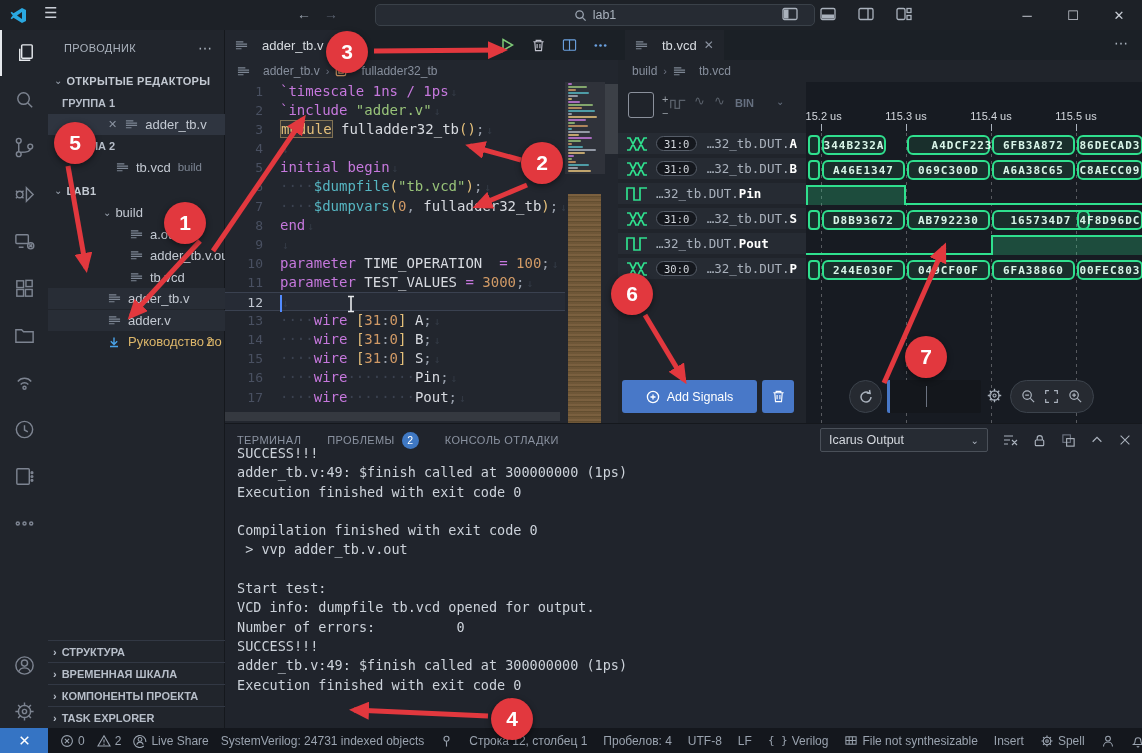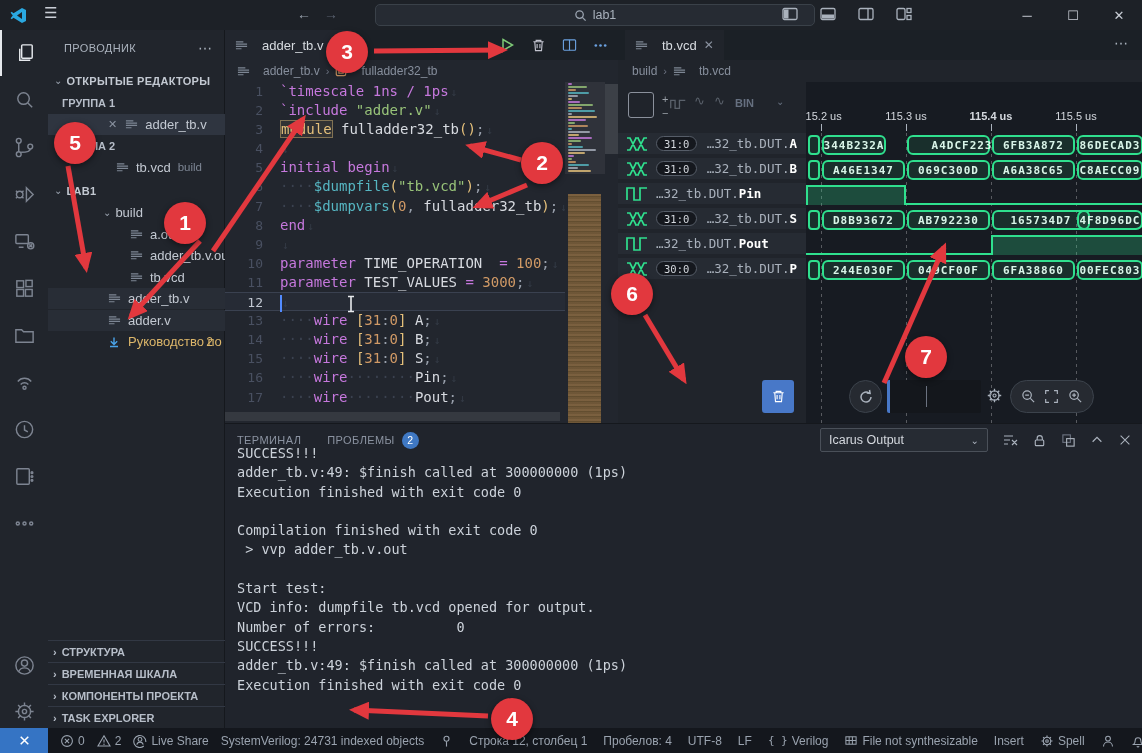--- a/index.html
+++ b/index.html
@@ -604,58 +604,65 @@
         <div class="sig-row" style="top: 176px;">
           <span class="sig-icon">
             <svg width="22" height="14" viewBox="0 0 22 14">
               <path d="M1 1h3l6 12h3M1 13h3l6-12h3M9 1h3l6 12h3M9 13h3l6-12h3" stroke="#2fe08e" stroke-width="1.7" fill="none"></path>
             </svg>
           </span>
           <span class="sig-badge">30:0</span>
           <span class="sig-name">…32_tb.DUT.<b>P</b></span>
         </div>
       </div>
+    <div id="add-signals">
+      <svg width="14" height="14" viewBox="0 0 14 14">
+          <circle cx="7" cy="7" r="5.6" fill="none" stroke="#fff" stroke-width="1.3"></circle>
+          <path d="M7 4.5v5M4.5 7h5" stroke="#fff" stroke-width="1.3"></path>
+        </svg>
+      <span>Add Signals</span>
+    </div>
     <div id="wv-trash">
       <svg width="15" height="15" viewBox="0 0 16 16">
           <path d="M2.5 4h11M5.5 4V2.5h5V4M4 4l.8 9.5h6.4L12 4M6.5 6.5v4.5M9.5 6.5v4.5" fill="none" stroke="#fff" stroke-width="1.2"></path>
         </svg>
     </div>
   </div>
 
   <div id="wave-area">
     <div id="wave-content">
         <div class="gridline" style="left: 15px;"></div>
         <div class="ruler-tick" style="left: 15px;"></div>
         <div class="ruler-label" style="left: 15px;">115.2 us</div>
         <div class="gridline" style="left: 100px;"></div>
         <div class="ruler-tick" style="left: 100px;"></div>
         <div class="ruler-label" style="left: 100px;">115.3 us</div>
         <div class="gridline" style="left: 185px;"></div>
         <div class="ruler-tick" style="left: 185px;"></div>
-        <div class="ruler-label" style="left: 185px; font-weight: bold;">115.4 us</div>
+        <div class="ruler-label" style="left: 185px;">115.4 us</div>
         <div class="gridline" style="left: 270px;"></div>
         <div class="ruler-tick" style="left: 270px;"></div>
         <div class="ruler-label" style="left: 270px;">115.5 us</div>
         <div class="bus-cell" style="left: 2px; width: 12px; top: 53px; border-radius: 4px;"></div>
         <div class="bus-cell" style="left: 16px; width: 64px; top: 53px;">344B232A</div>
         <div class="bus-cell" style="left: 101px; width: 83px; top: 53px; padding-left: 27px;">A4DCF223</div>
         <div class="bus-cell" style="left: 186px; width: 83px; top: 53px;">6FB3A872</div>
         <div class="bus-cell" style="left: 271px; width: 66px; top: 53px;">86DECAD3</div>
         <div class="bus-cell" style="left: 2px; width: 12px; top: 78px; border-radius: 4px;"></div>
         <div class="bus-cell" style="left: 16px; width: 83px; top: 78px;">A46E1347</div>
         <div class="bus-cell" style="left: 101px; width: 83px; top: 78px;">069C300D</div>
         <div class="bus-cell" style="left: 186px; width: 83px; top: 78px;">A6A38C65</div>
         <div class="bus-cell" style="left: 271px; width: 66px; top: 78px;">C8AECC09</div>
         <div class="bit-high" style="left: 0px; width: 100px; top: 103px;"></div>
         <div class="bit-low" style="left: 100px; width: 238px; top: 121px;"></div>
         <div class="bus-cell" style="left: 2px; width: 12px; top: 128px; border-radius: 4px;"></div>
         <div class="bus-cell" style="left: 16px; width: 83px; top: 128px;">D8B93672</div>
         <div class="bus-cell" style="left: 101px; width: 83px; top: 128px;">AB792230</div>
         <div class="bus-cell" style="left: 186px; width: 98px; top: 128px;">165734D7</div>
-        <div class="bus-cell" style="left: 271px; width: 66px; top: 128px; border-radius: 7px;">4F8D96DC</div>
+        <div class="bus-cell" style="left: 271px; width: 66px; top: 128px;">4F8D96DC</div>
         <div class="bit-low" style="left: 0px; width: 185px; top: 171px;"></div>
         <div class="bit-high" style="left: 185px; width: 153px; top: 153px;"></div>
         <div class="bus-cell" style="left: 2px; width: 12px; top: 178px; border-radius: 4px;"></div>
         <div class="bus-cell" style="left: 16px; width: 83px; top: 178px;">244E030F</div>
         <div class="bus-cell" style="left: 101px; width: 83px; top: 178px;">049CF00F</div>
         <div class="bus-cell" style="left: 186px; width: 83px; top: 178px;">6FA38860</div>
         <div class="bus-cell" style="left: 271px; width: 66px; top: 178px;">00FEC803</div>
       </div>
     <div id="wv-refresh">
       <svg width="16" height="16" viewBox="0 0 16 16">
@@ -689,20 +696,23 @@
   </div>
 
   <div id="panel">
     <div id="panel-tabs">
         <div class="ptab">
           <span>ТЕРМИНАЛ</span>
         </div>
         <div class="ptab">
           <span>ПРОБЛЕМЫ</span>
           <span class="pbadge">2</span>
+        </div>
+        <div class="ptab">
+          <span>КОНСОЛЬ ОТЛАДКИ</span>
         </div>
       </div>
     <div id="panel-right">
       <div id="output-select">
         <span>Icarus Output</span>
         <span style="color:#aab2bd; font-size:10px;">⌄</span>
       </div>
       <span class="picon">
           <svg width="16" height="16" viewBox="0 0 16 16">
             <path d="M2 4h9M2 8h6M2 12h4M10 8l5 5M15 8l-5 5" fill="none" stroke="#aab2bd" stroke-width="1.2"></path>

